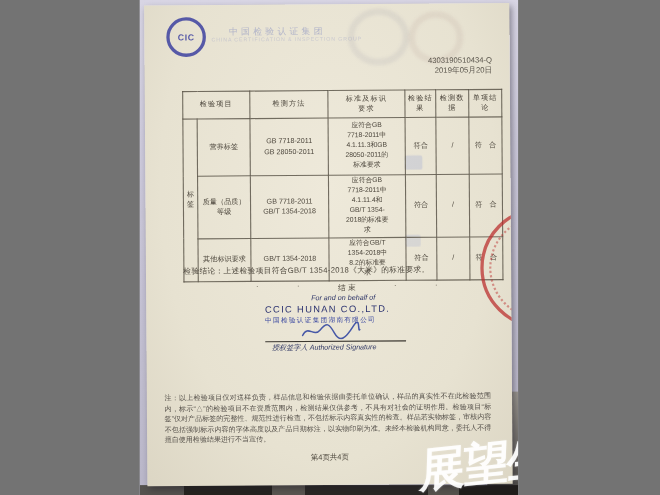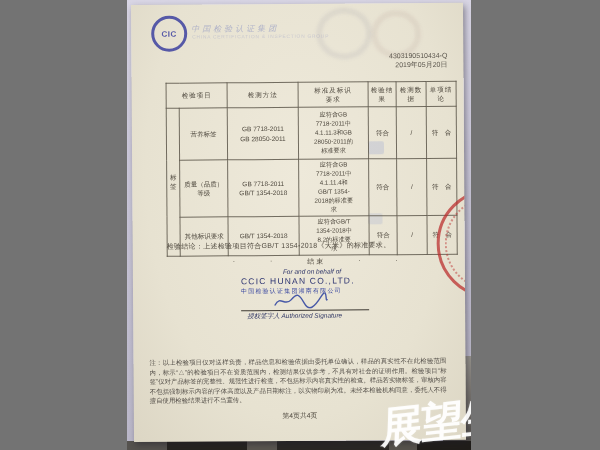--- a/index.html
+++ b/index.html
@@ -14,21 +14,21 @@
                    #2a2724 150px 262px,#56524c 262px 290px,#201d1a 290px 344px);}
   #paper{position:absolute;left:4px;top:5px;width:332px;height:437px;overflow:hidden;
          background:radial-gradient(ellipse at 50% 38%,#eee9da 0%,#e7e2d1 65%,#dcd6c4 100%);
          transform:rotate(-0.4deg);transform-origin:top left;
          box-shadow:2px 3px 6px rgba(30,28,40,0.45);}
   .abs{position:absolute;}
   
   #logo{left:20px;top:11px;width:30px;height:30px;border:3px solid #3d41a0;border-radius:50%;
         display:flex;align-items:center;justify-content:center;opacity:.85;}
   #logo span{font-size:8px;font-weight:bold;color:#3d41a0;letter-spacing:.5px;}
-  #org-ghost{left:60px;top:19px;font-size:8px;letter-spacing:3px;color:rgba(85,100,185,.38);font-style:italic;}
+  #org-ghost{left:77px;top:19px;font-size:8px;letter-spacing:3px;color:rgba(85,100,185,.38);}
   #org-ghost-sub{left:61px;top:30px;font-size:6px;letter-spacing:1px;color:rgba(85,100,185,.22);transform:scale(.8);transform-origin:left top;}
   .ghost-stamp{border-radius:50%;border:6px solid rgba(110,110,140,.10);filter:blur(1.5px);}
   #ghost1{left:185px;top:4px;width:44px;height:40px;}
   #ghost2{left:240px;top:7px;width:38px;height:36px;border-color:rgba(150,110,110,.10);}
   .ghost-blue{background:rgba(90,115,205,.16);border-radius:2px;filter:blur(.6px);}
   #ghostb1{left:236px;top:138px;width:16px;height:13px;}
   #ghostb2{left:236px;top:210px;width:14px;height:11px;opacity:.8;}
   #report-meta{right:16px;top:48px;text-align:right;font-size:7px;line-height:1.35;color:#5a554c;}
   
   #insp-table{left:34px;top:78px;width:290px;border-collapse:collapse;table-layout:fixed;

